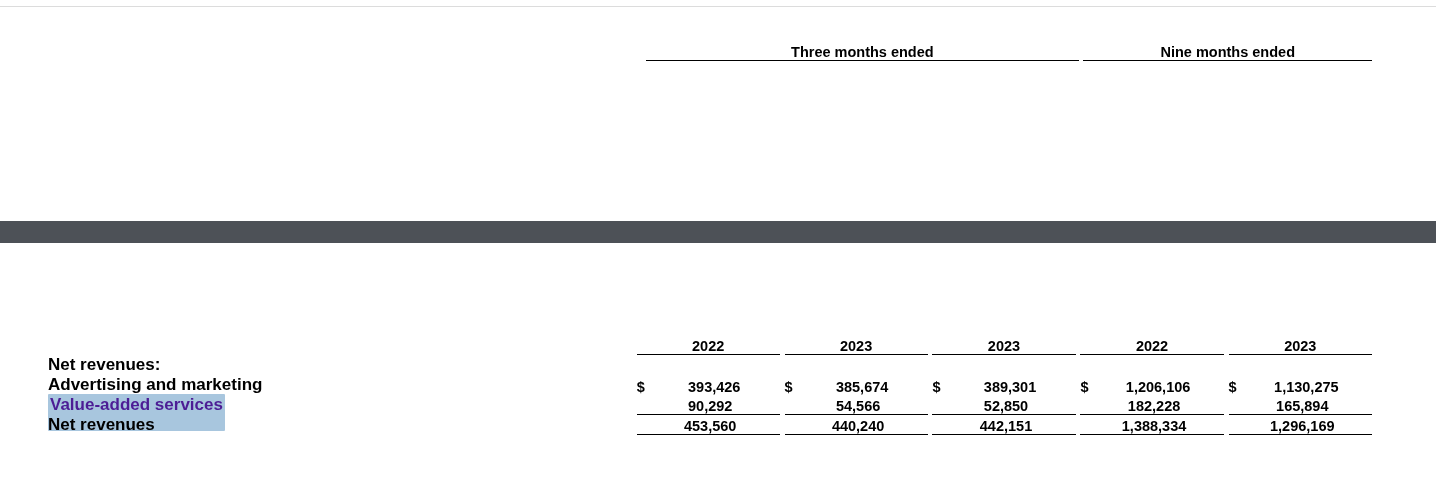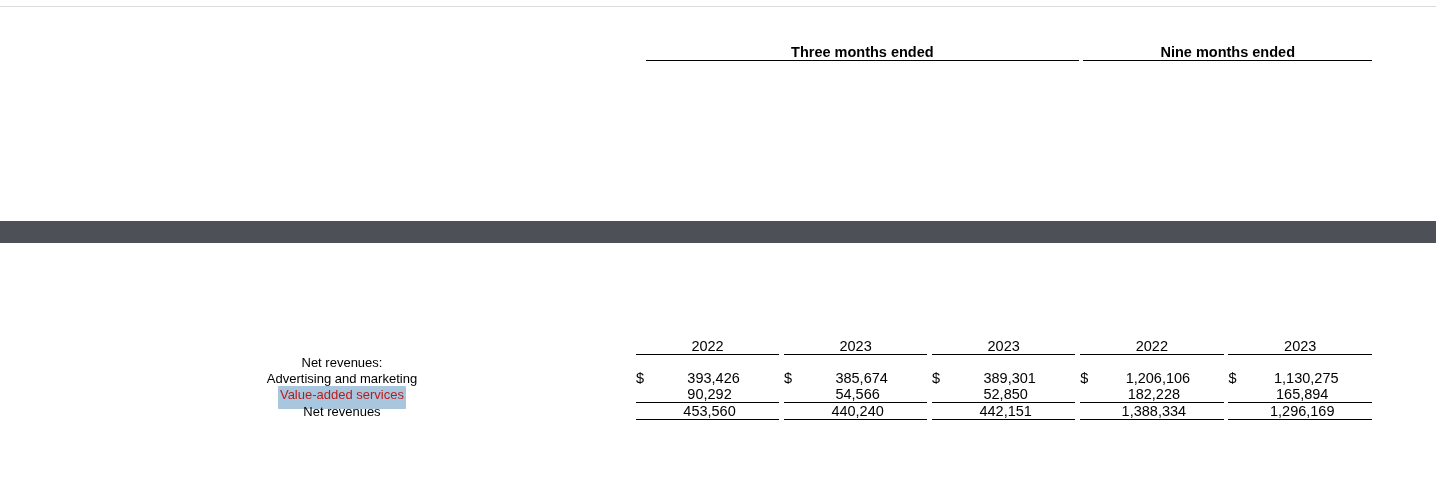--- a/index.html
+++ b/index.html
@@ -86,38 +86,38 @@
     width: 1324px;
   }
   table.body {
     border-collapse: collapse;
     table-layout: fixed;
     font-size: 14.5px;
     font-weight: bold;
   }
   table.body td {
     padding: 0;
-    font-weight: normal;
+    font-weight: bold;
     white-space: nowrap;
     vertical-align: bottom;
   }
   .label-col { width: 598px; }
   .num-col   { width: 145px; }
   .gapcol    { width: 5px; }
 
   .year-cell {
     text-align: center;
     font-size: 14.5px;
     border-bottom: 1.4px solid #000;
     padding-bottom: 2px;
   }
   .row-label {
-    text-align: center;
+    text-align: left;
     padding-top: 9px;
-    font-size: 13px;
+    font-size: 17px;
   }
   .indent1 { padding-left: 24px; }
   .indent2 { padding-left: 36px; }
 
   .num {
     text-align: right;
     padding-top: 9px;
     font-size: 14.5px;
     position: relative;
   }
@@ -127,22 +127,22 @@
     align-items: baseline;
   }
   .money .sym { padding-right: 4px; }
   .money .val { flex: 1; text-align: center; }
   .rule-bottom-cell {
     border-bottom: 1.4px solid #000;
   }
 
   .highlight {
     background: #a8c6de;
-    color: #b91c1c;
-    padding: 1px 2px 7px 2px;
+    color: #4c1d95;
+    padding: 1px 2px 17px 2px;
     border-radius: 1px;
   }
 </style>
 </head>
 <body>
 
 <div class="page">
 
   <div class="top-rule"></div>
 

